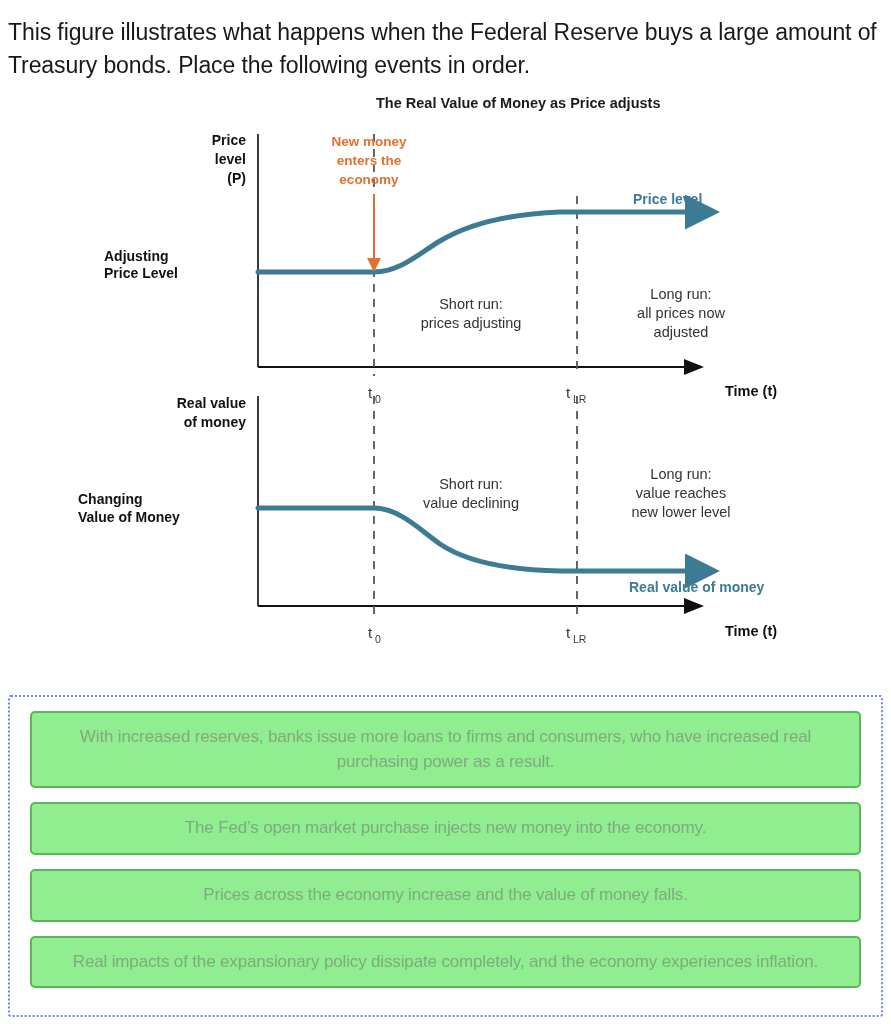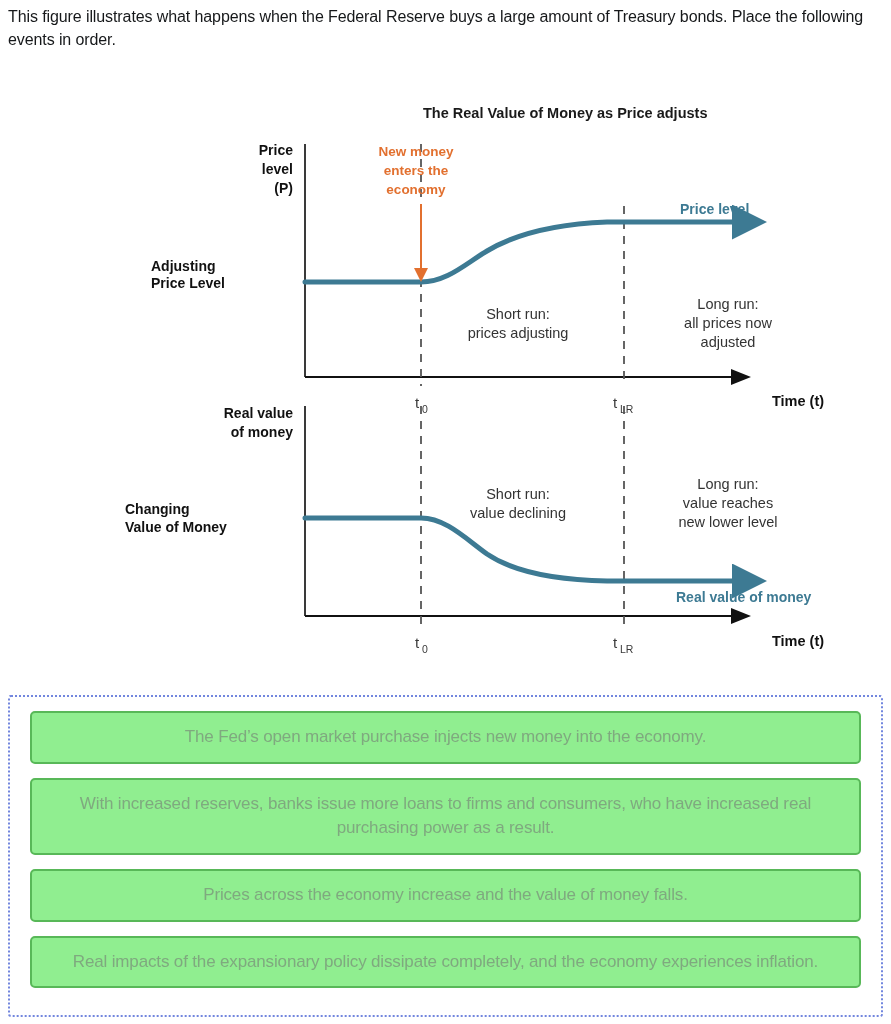--- a/index.html
+++ b/index.html
@@ -13,36 +13,35 @@
     height: 1024px;
     font-family: "Liberation Sans", sans-serif;
     position: relative;
     overflow: hidden;
   }
 
   
   #prompt {
     position: absolute;
     left: 8px;
-    top: 6px;
+    top: 16px;
     width: 872px;
-    font-size: 16px;
+    font-size: 23px;
     line-height: 1.42;
     color: #16181a;
     letter-spacing: -0.1px;
   }
 
   
   #figure {
     position: absolute;
     left: 0;
-    top: 86px;
+    top: 76px;
     width: 817px;
     height: 580px;
-    margin-left: 47px;
   }
   #figure svg { display: block; }
 
   .fig-title {
     font-family: "Liberation Sans", sans-serif;
     font-size: 14.5px;
     font-weight: bold;
     fill: #1a1a1a;
   }
   .axis-label {
@@ -210,17 +209,17 @@
       <text class="tick" x="566" y="562"><tspan>t</tspan></text>
       <text class="tick-sub" x="573" y="567"><tspan>LR</tspan></text>
 
       <text class="time-label" x="751" y="560" text-anchor="middle">Time (t)</text>
     </g>
 
   </svg>
 </div>
 
 <div id="answer-zone">
+  <div class="answer-item">With increased reserves, banks issue more loans to firms and consumers, who have increased real purchasing power as a result.</div>
   <div class="answer-item">The Fed’s open market purchase injects new money into the economy.</div>
-  <div class="answer-item">With increased reserves, banks issue more loans to firms and consumers, who have increased real purchasing power as a result.</div>
   <div class="answer-item">Prices across the economy increase and the value of money falls.</div>
   <div class="answer-item">Real impacts of the expansionary policy dissipate completely, and the economy experiences inflation.</div>
 </div>
 
 </body></html>

